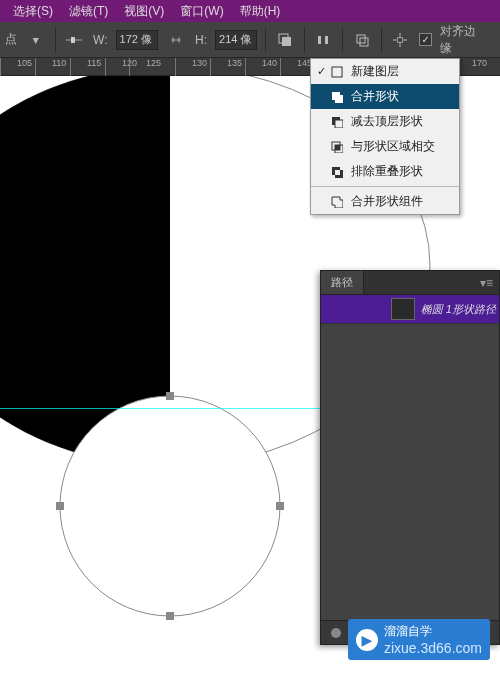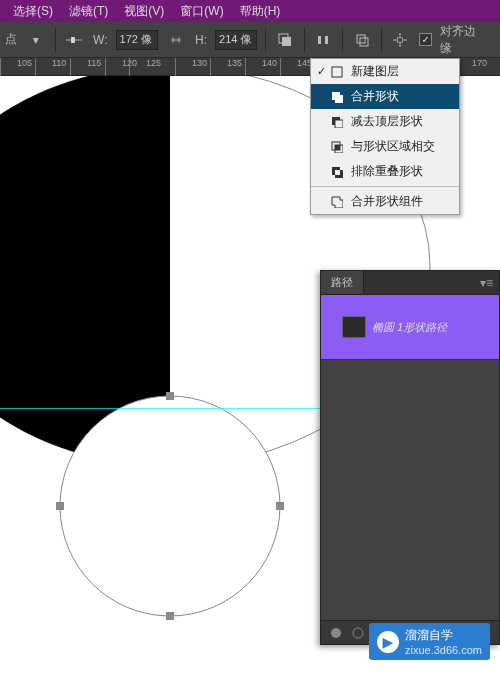--- a/index.html
+++ b/index.html
@@ -112,23 +112,24 @@
     .panel-tab {
       padding:4px 10px;
       background:#424242;
       border-right:1px solid #222;
       color:#ccc;
       font-size:11px;
     }
     .panel-menu { margin-left:auto; padding:0 6px; color:#999;}
     .path-row {
       display:flex; align-items:center;
-      background:#8b5cf6;
+      background:#4c1d95;
       border-bottom:1px solid #333;
-      padding:21px;
+      padding:3px;
+      justify-content:flex-end;
     }
     .path-thumb {
       width:24px; height:22px;
       background:#2a2a2a;
       border:1px solid #666;
       margin-right:6px;
     }
     .path-name { font-style:italic; font-size:11px; color:#ddd; }
     .panel-footer {
       position:absolute; bottom:0; left:0; right:0;
@@ -148,21 +149,21 @@
     }
     .wm-icon {
       width:22px; height:22px;
       border-radius:50%;
       background:#fff;
       color:#2b7dd1;
       display:flex; align-items:center; justify-content:center;
       margin-right:6px;
       font-size:14px;
     }
-    .wm-sub { font-size:11px; color:#d0e5ff; display:block;}
+    .wm-sub { font-size:14px; color:#d0e5ff; display:block;}
     .canvas-svg { position:absolute; top:0; left:0; }
     .guide-h { position:absolute; left:0; right:0; height:1px; background:#00ffff; opacity:0.7; }
   </style>
 </head>
 <body>
 
 <div class="menubar">
   <div class="menubar-item">选择(S)</div>
   <div class="menubar-item">滤镜(T)</div>
   <div class="menubar-item">视图(V)</div>

